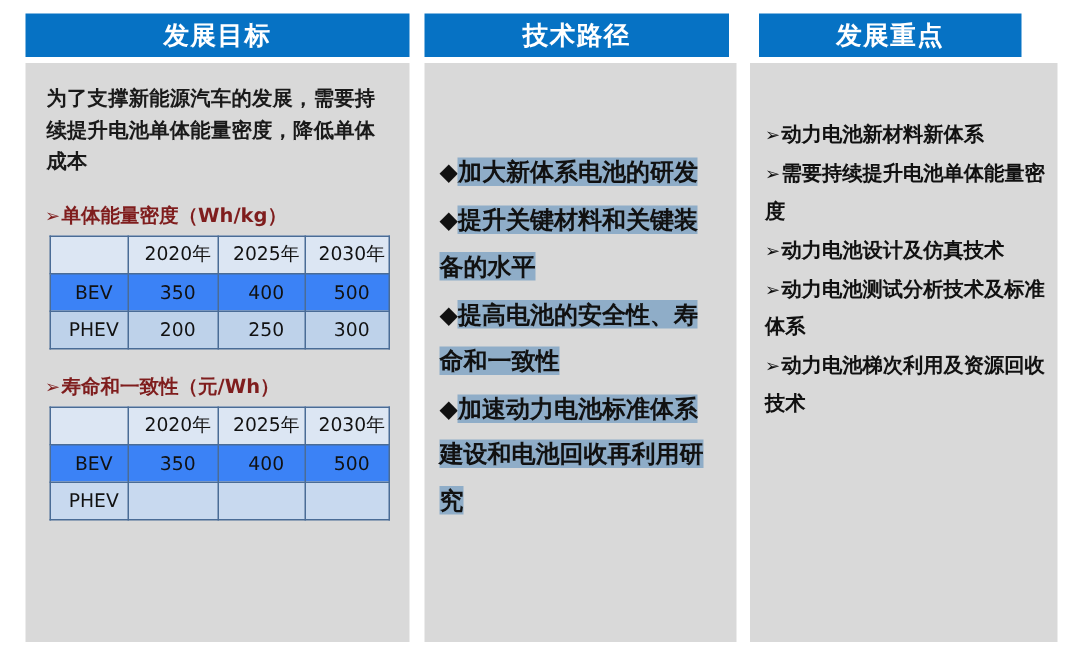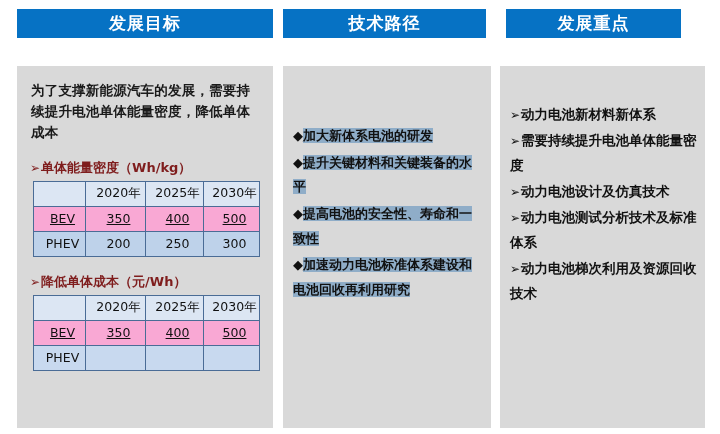--- a/index.html
+++ b/index.html
@@ -42,21 +42,20 @@
     box-sizing: border-box;
   }
   .panel-body {
     position: absolute;
     left: 0;
     top: 42px;
     bottom: 6px;
     background: #d9d9d9;
     box-sizing: border-box;
     overflow: hidden;
-    margin-top: 24px;
   }
 
   #panel-goals       { left: 17px;  width: 256px; }
   #panel-goals .panel-header { width: 256px; }
   #panel-goals .panel-body   { width: 256px; }
 
   #panel-path        { left: 283px; width: 208px; text-decoration: underline; }
   #panel-path .panel-header  { width: 203px; }
   #panel-path .panel-body    { width: 208px; }
 
@@ -98,32 +97,32 @@
     color: #111111;
     padding: 0 0 0 6px;
     text-align: center;
     box-sizing: border-box;
   }
   .dtable col.c0 { width: 52px; }
   .dtable col.c1 { width: 60px; }
   .dtable col.c2 { width: 58px; }
   .dtable col.c3 { width: 56px; }
   .dtable thead td { background: #dce6f3; }
-  .dtable tbody tr.row-a td { background: #f9a8d4; text-decoration: underline; }
+  .dtable tbody tr.row-a td { background: #3b82f6; }
   .dtable tbody tr.row-b td { background: #bed2ea; }
   .dtable tbody tr.row-b-empty td { background: #c8d9ef; }
 
   
   .path-list {
     margin: 0;
     padding: 58px 10px 0 10px;
     list-style: none;
   }
   .path-list li {
-    font-size: 13px;
+    font-size: 16px;
     font-weight: bold;
     line-height: 1.9;
     color: #111111;
     margin-bottom: 2px;
   }
   .path-list .diamond-bullet { color: #111111; }
   .hl {
     background: #8fadc8;
     box-decoration-break: clone;
     -webkit-box-decoration-break: clone;
@@ -186,21 +185,21 @@
           <tr class="row-b">
             <td>PHEV</td>
             <td>200</td>
             <td>250</td>
             <td>300</td>
           </tr>
         </tbody>
       </table>
 
       <div class="table-caption">
-        <span class="arrow-bullet">➢</span><span>降低单体成本（元/Wh）</span>
+        <span class="arrow-bullet">➢</span><span>寿命和一致性（元/Wh）</span>
       </div>
 
       <table class="dtable">
         <colgroup>
             <col class="c0">
             <col class="c1">
             <col class="c2">
             <col class="c3">
           </colgroup>
         <thead>

